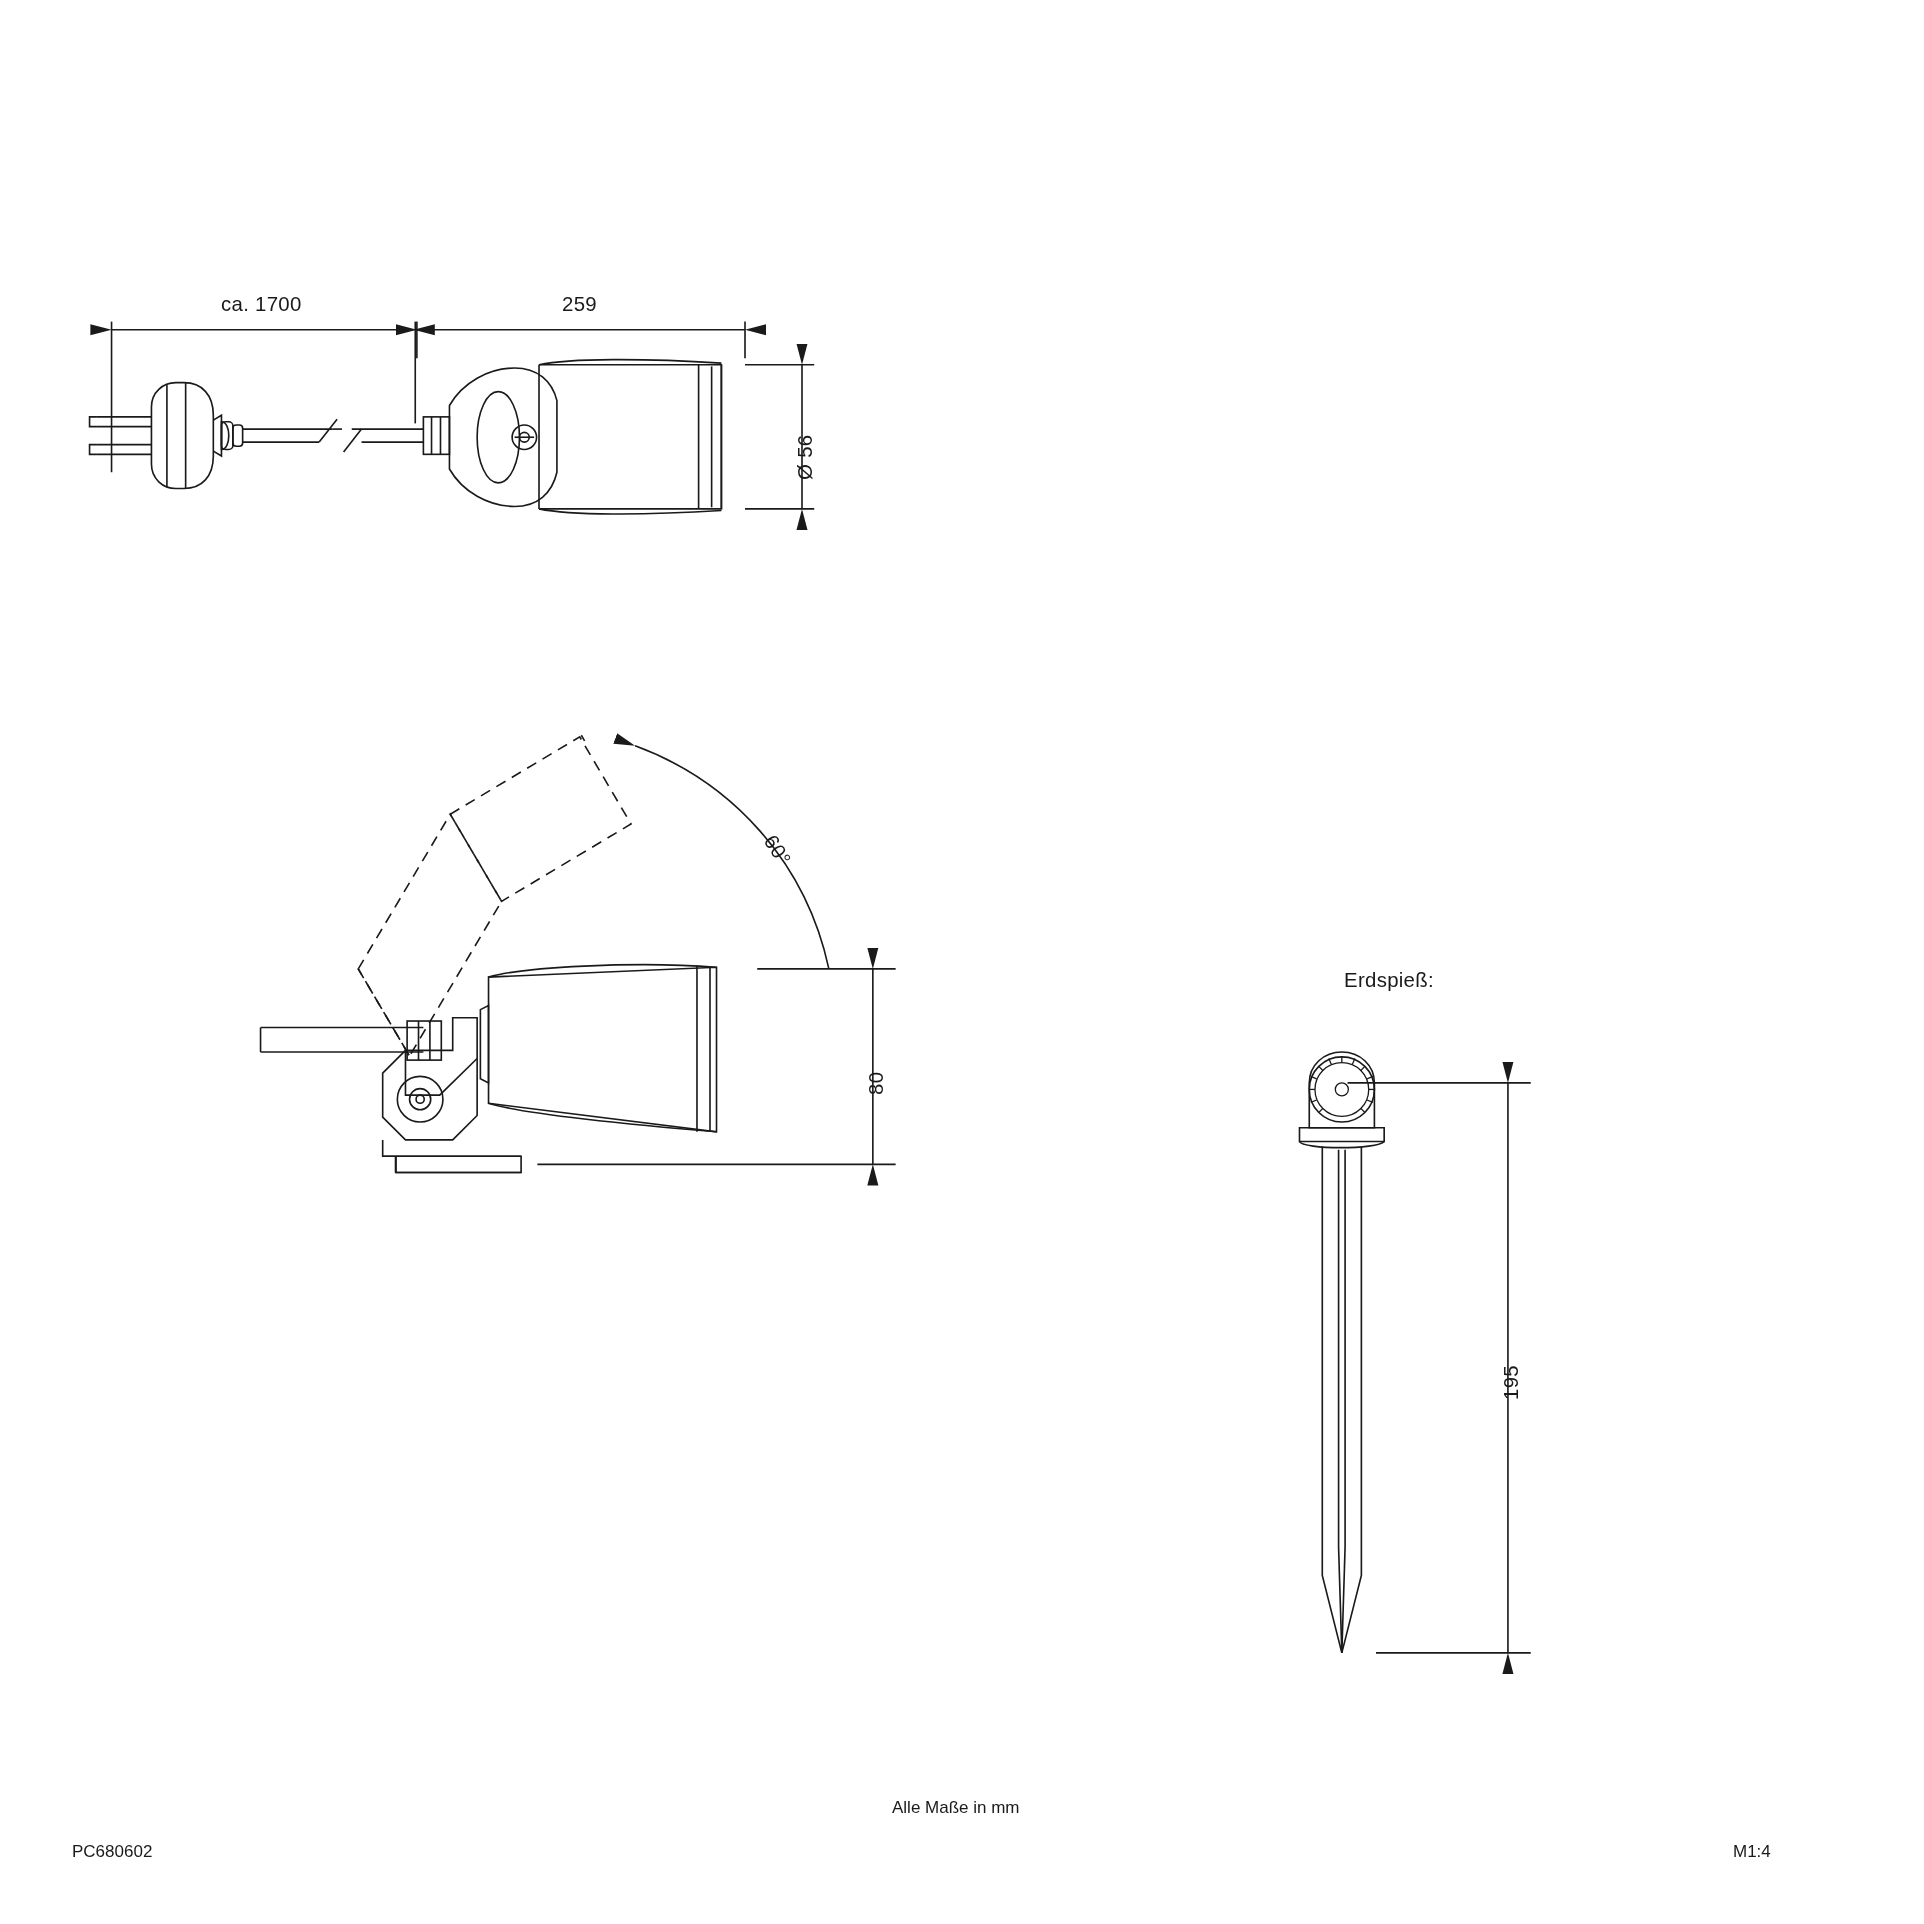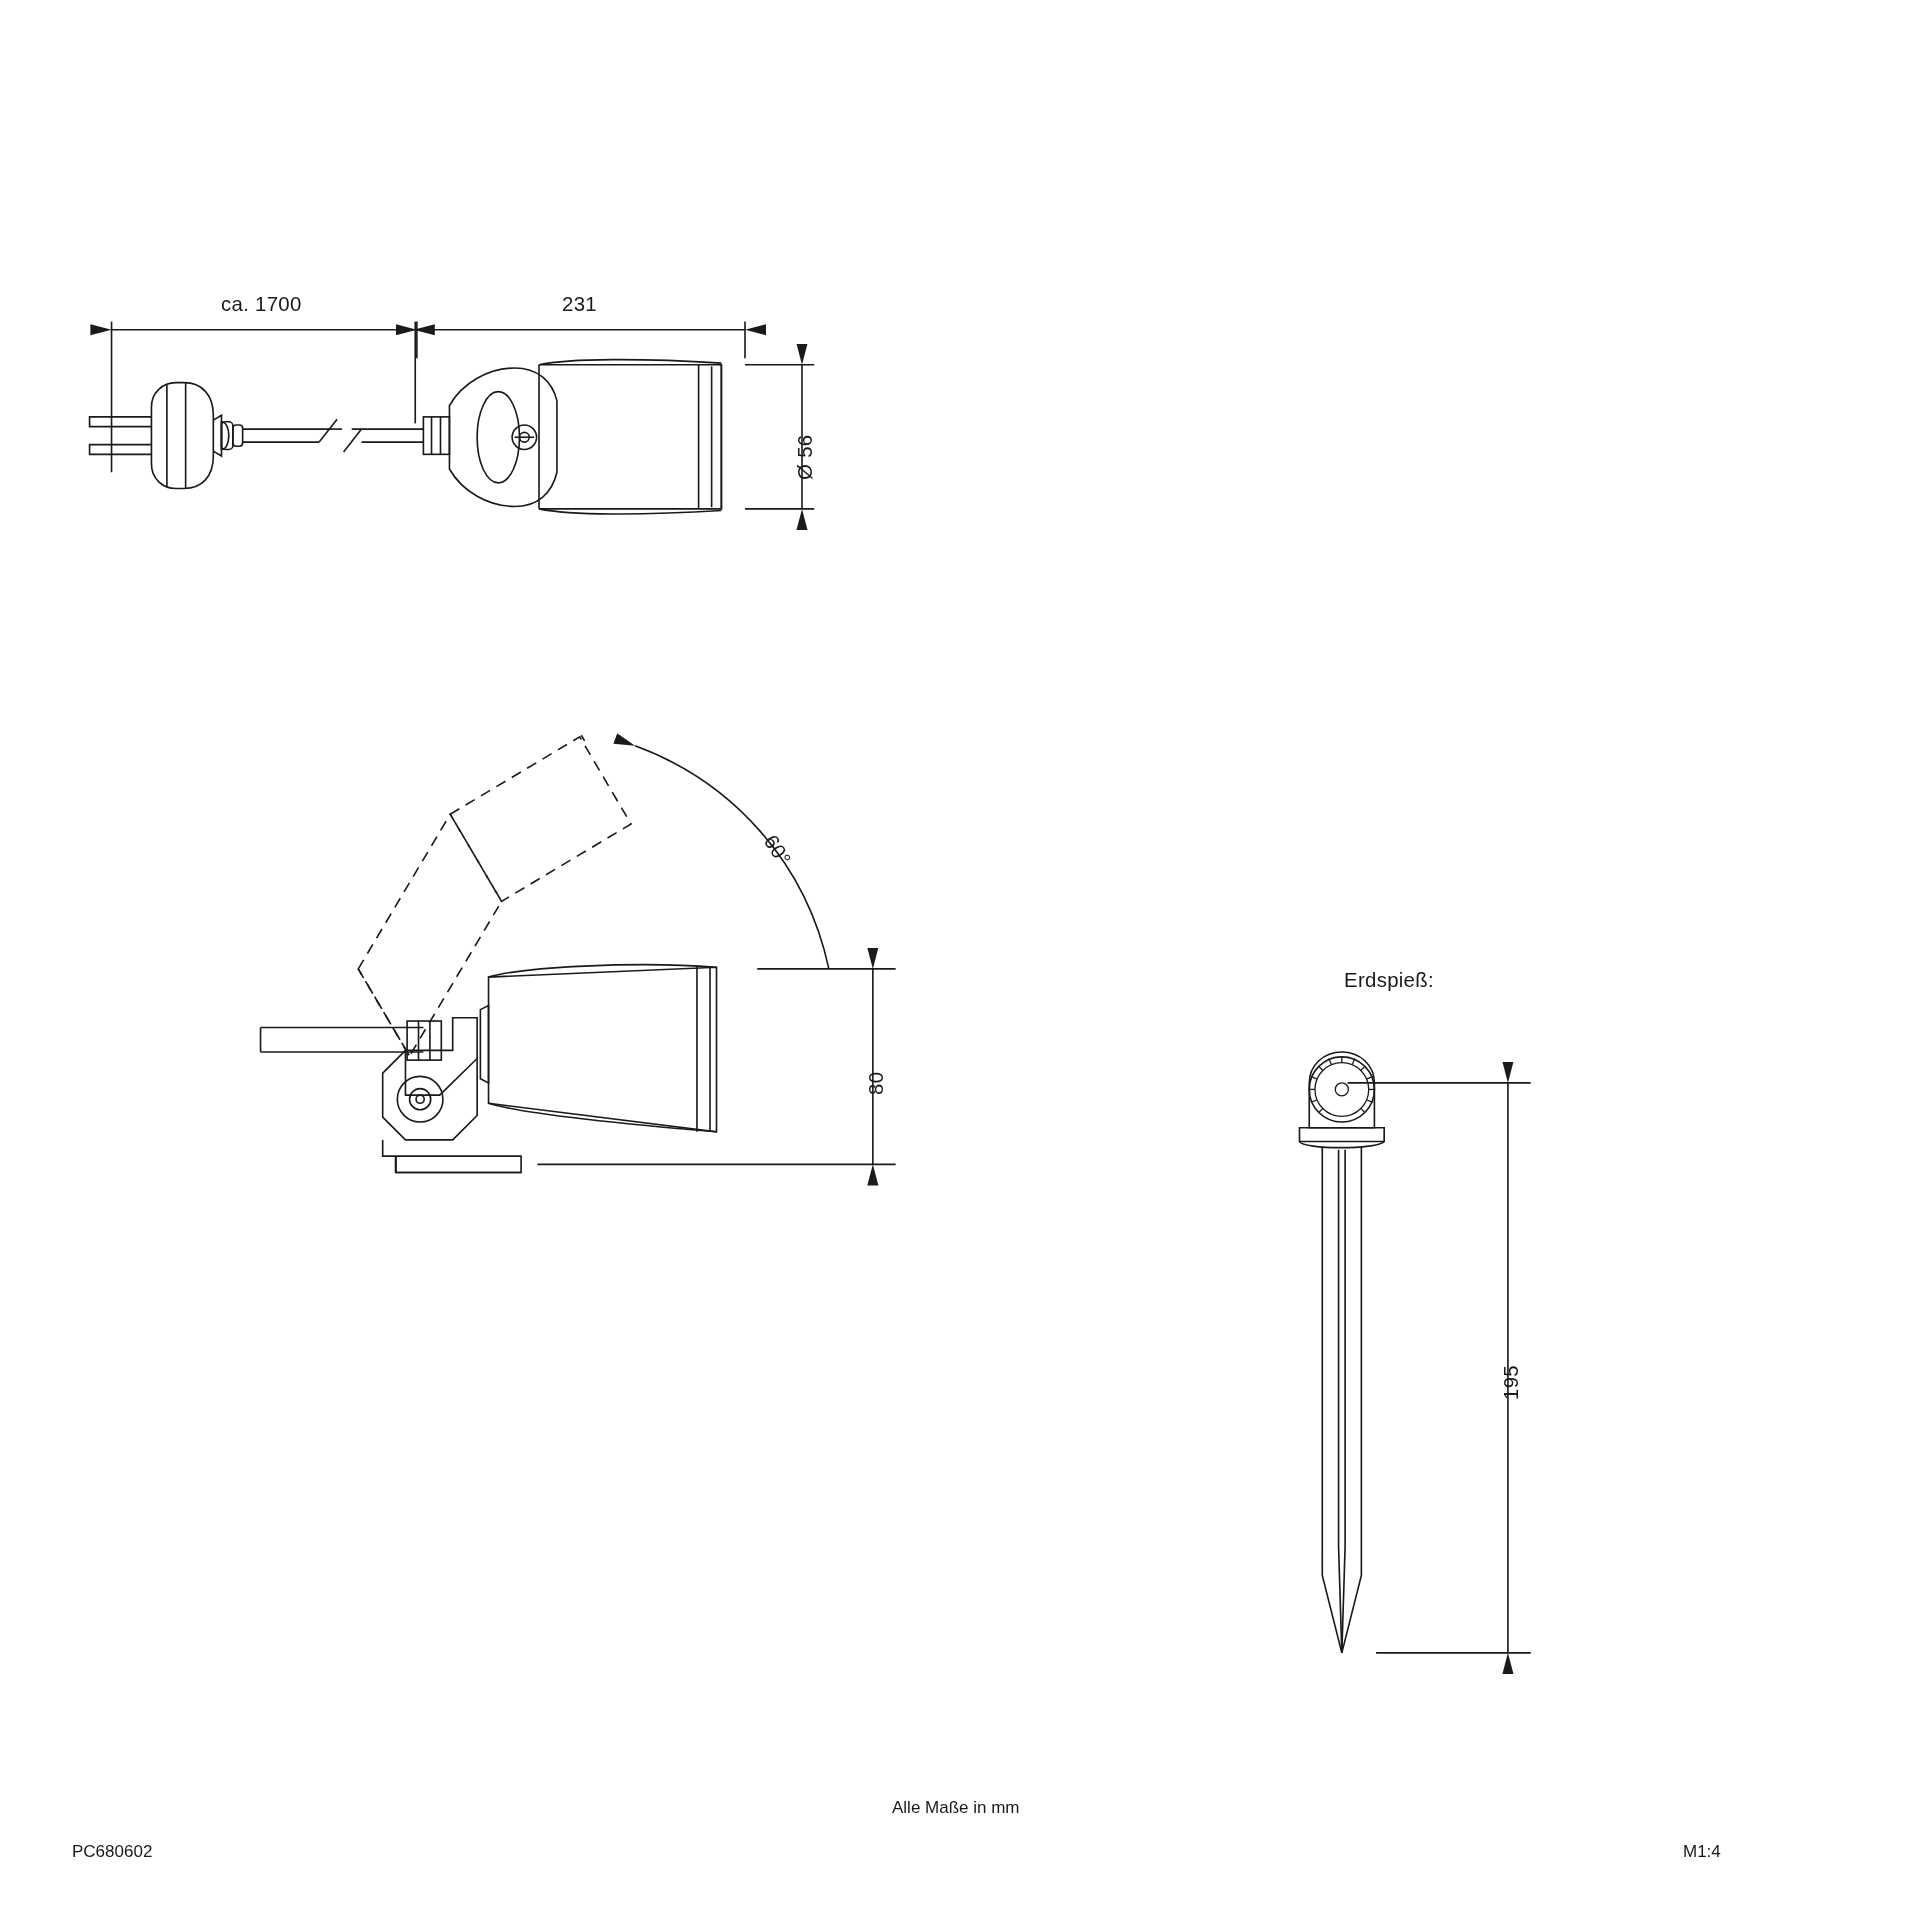--- a/index.html
+++ b/index.html
@@ -207,30 +207,30 @@
 
         <path d="M1624,1900 L1624,1935 L1648,2030 L1672,1935 L1672,1900"></path>
         <path d="M1644,1900 L1648,2030"></path>
         <path d="M1652,1900 L1648,2030"></path>
       </g>
 
     </g>
   </svg>
 
   <div class="label" style="left:221px; top:293px;">ca. 1700</div>
-  <div class="label" style="left:562px; top:293px;">231</div>
+  <div class="label" style="left:562px; top:293px;">259</div>
 
   <div class="label rot90" style="left:794px; top:480px;">Ø 56</div>
 
   <div class="label rot-ang" style="left:778px; top:831px;">60°</div>
 
   <div class="label rot90" style="left:865px; top:1095px;">80</div>
 
   <div class="label" style="left:1344px; top:969px;">Erdspieß:</div>
 
   <div class="label rot90" style="left:1500px; top:1400px;">195</div>
 
   <div class="footer-label" style="left:72px; top:1842px;">PC680602</div>
   <div class="footer-label" style="left:892px; top:1798px;text-align:right;">Alle Maße in mm</div>
-  <div class="footer-label" style="left:1683px; top:1842px;">M1:4</div>
+  <div class="footer-label" style="left:1733px; top:1842px;">M1:4</div>
 
 </div>
 
 
 </body></html>

